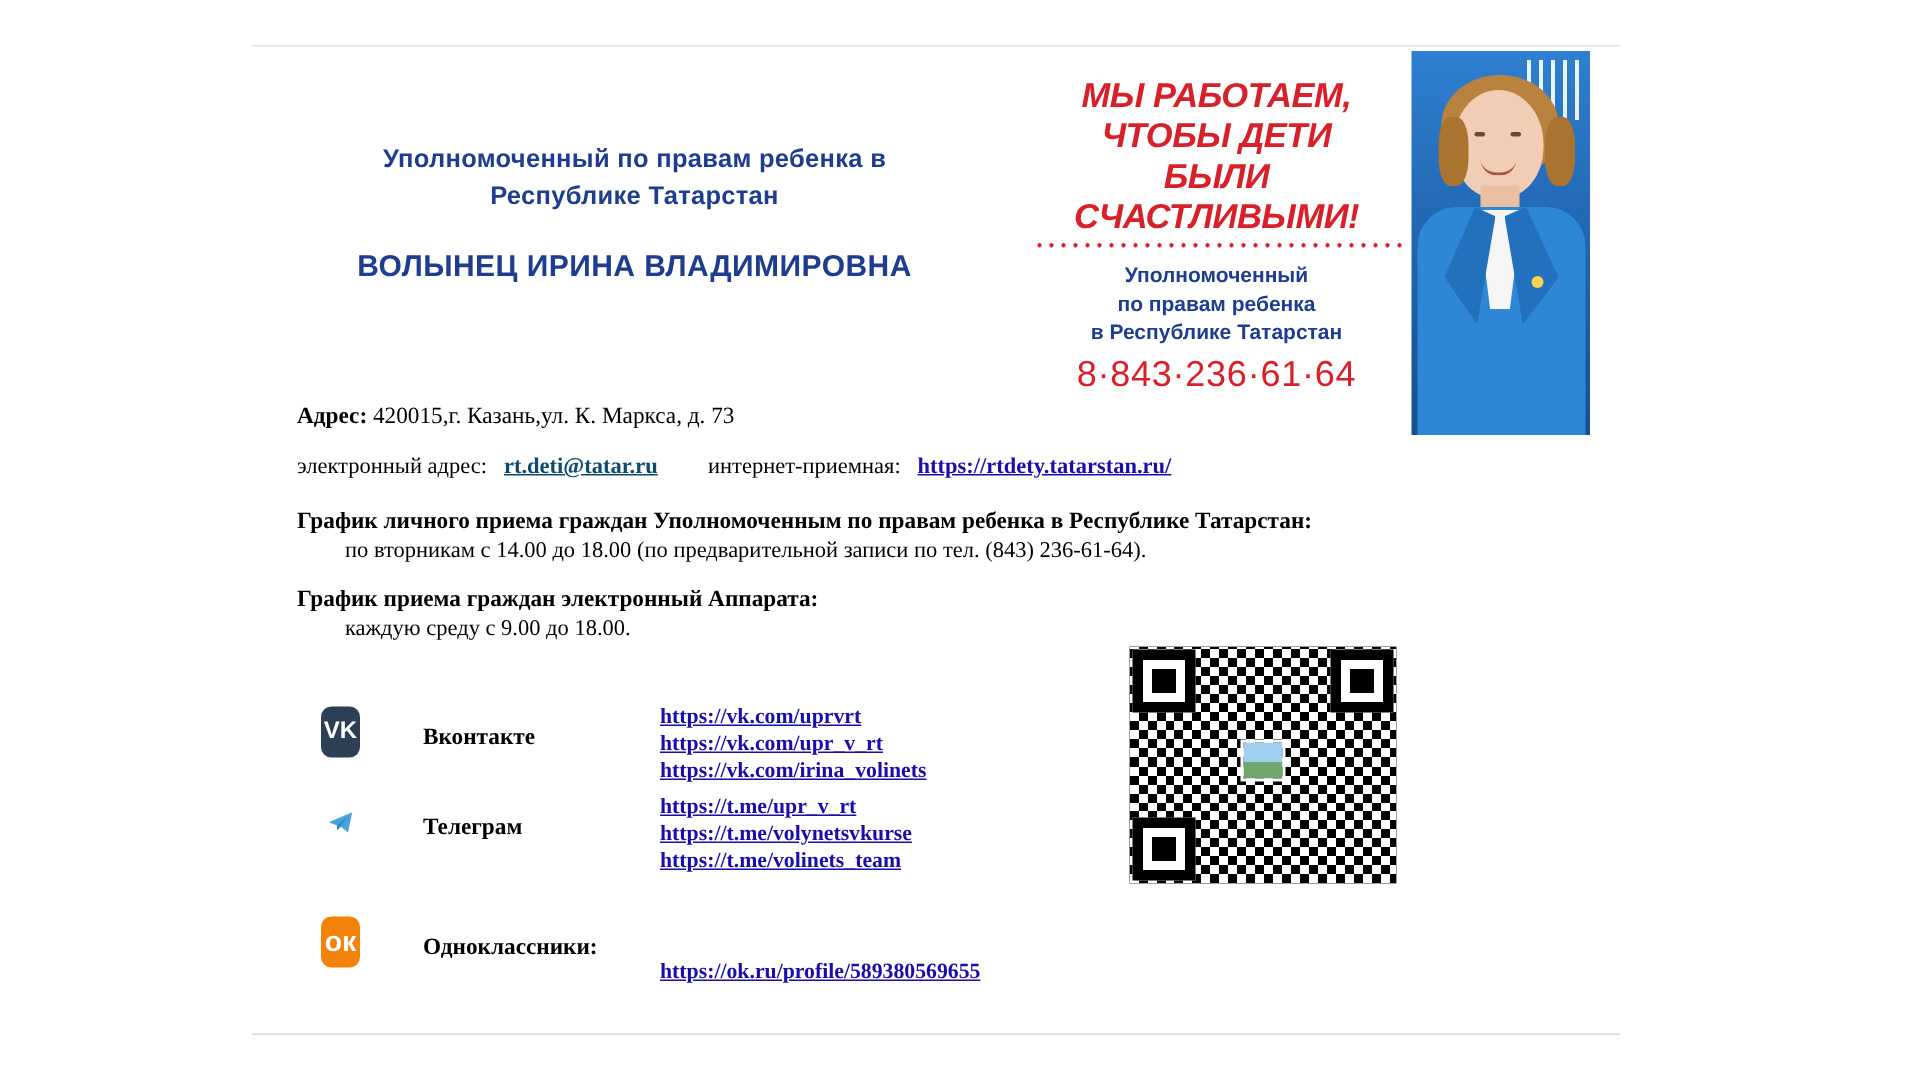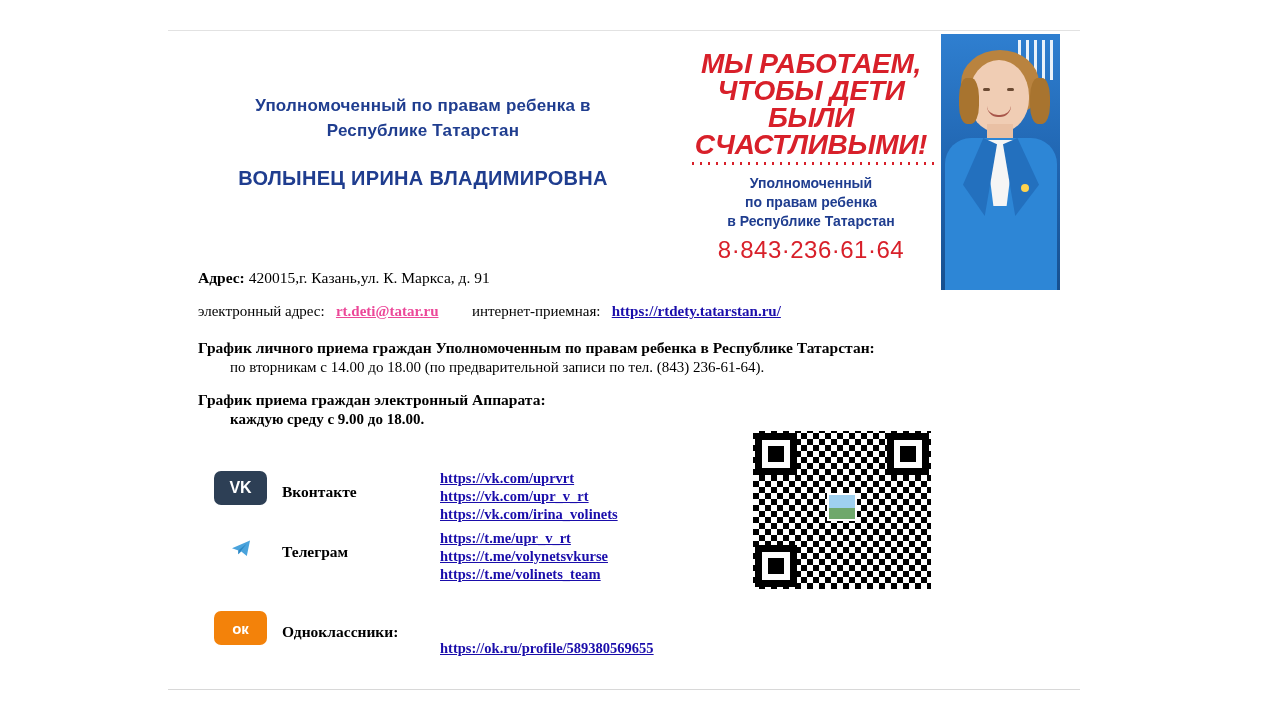--- a/index.html
+++ b/index.html
@@ -77,21 +77,21 @@
   }
   .banner-slogan {
     position: absolute;
     left: 6px;
     top: 16px;
     width: 252px;
     color: #d8202a;
     font-family: "Liberation Sans", sans-serif;
     font-weight: bold;
     font-style: italic;
-    font-size: 28px;
+    font-size: 23px;
     line-height: 27px;
     text-align: center;
     letter-spacing: -0.3px;
   }
   .banner-dots {
     position: absolute;
     left: 10px;
     top: 128px;
     width: 246px;
     height: 3px;
@@ -263,21 +263,21 @@
     top: 272px;
     font-size: 15px;
     color: #000000;
   }
   .email-row .lbl { color: #000; }
   .lnk {
     color: #1a0dab;
     text-decoration: underline;
     font-weight: bold;
   }
-  .lnk.brown { color: #ec4899; }
+  .lnk.brown { color: #0c4a6e; }
   .gap { display: inline-block; width: 26px; }
 
   .sched1-title {
     position: absolute;
     left: 30px;
     top: 308px;
     font-size: 15.5px;
     font-weight: bold;
     color: #000;
   }
@@ -295,39 +295,38 @@
     font-size: 15.5px;
     font-weight: bold;
     color: #000;
   }
   .sched2-text {
     position: absolute;
     left: 62px;
     top: 380px;
     font-size: 15px;
     color: #000;
-    font-weight: bold;
   }
 
   
   .social {
     position: absolute;
     left: 30px;
     top: 438px;
     width: 520px;
   }
   .social-row {
     position: relative;
     height: 60px;
   }
   .social-icon {
     position: absolute;
     left: 16px;
     top: 2px;
-    width: 53px;
+    width: 26px;
     height: 34px;
     border-radius: 7px;
     display: flex;
     align-items: center;
     justify-content: center;
     font-family: "Liberation Sans", sans-serif;
     font-weight: bold;
     color: #ffffff;
     font-size: 16px;
   }
@@ -404,21 +403,21 @@
   .finder.tr { right: 2px; top: 2px; }
   .finder.bl { left: 2px; bottom: 2px; }
 
   
   .tg-plane {
     width: 30px;
     height: 30px;
     display: block;
   }
   .ok-glyph {
-    font-size: 15px;
+    font-size: 19px;
     line-height: 19px;
   }
 </style>
 </head>
 <body>
 
 <div id="page">
   <div class="slide">
 
     <div class="title-block">
@@ -458,21 +457,21 @@
         <div class="photo-body"></div>
         <div class="photo-shirt"></div>
         <div class="photo-lapel-l"></div>
         <div class="photo-lapel-r"></div>
         <div class="photo-pin"></div>
       </div>
     </div>
 
     <div class="addr">
       <b>Адрес:</b>
-      <span>420015,г. Казань,ул. К. Маркса, д. 91</span>
+      <span>420015,г. Казань,ул. К. Маркса, д. 73</span>
     </div>
 
     <div class="email-row">
       <span class="lbl">электронный адрес:</span>
       <span>&nbsp;</span>
       <a class="lnk brown" href="#">rt.deti@tatar.ru</a>
       <span class="gap"></span>
       <span class="lbl">интернет-приемная:</span>
       <span>&nbsp;</span>
       <a class="lnk" href="#">https://rtdety.tatarstan.ru/</a>

